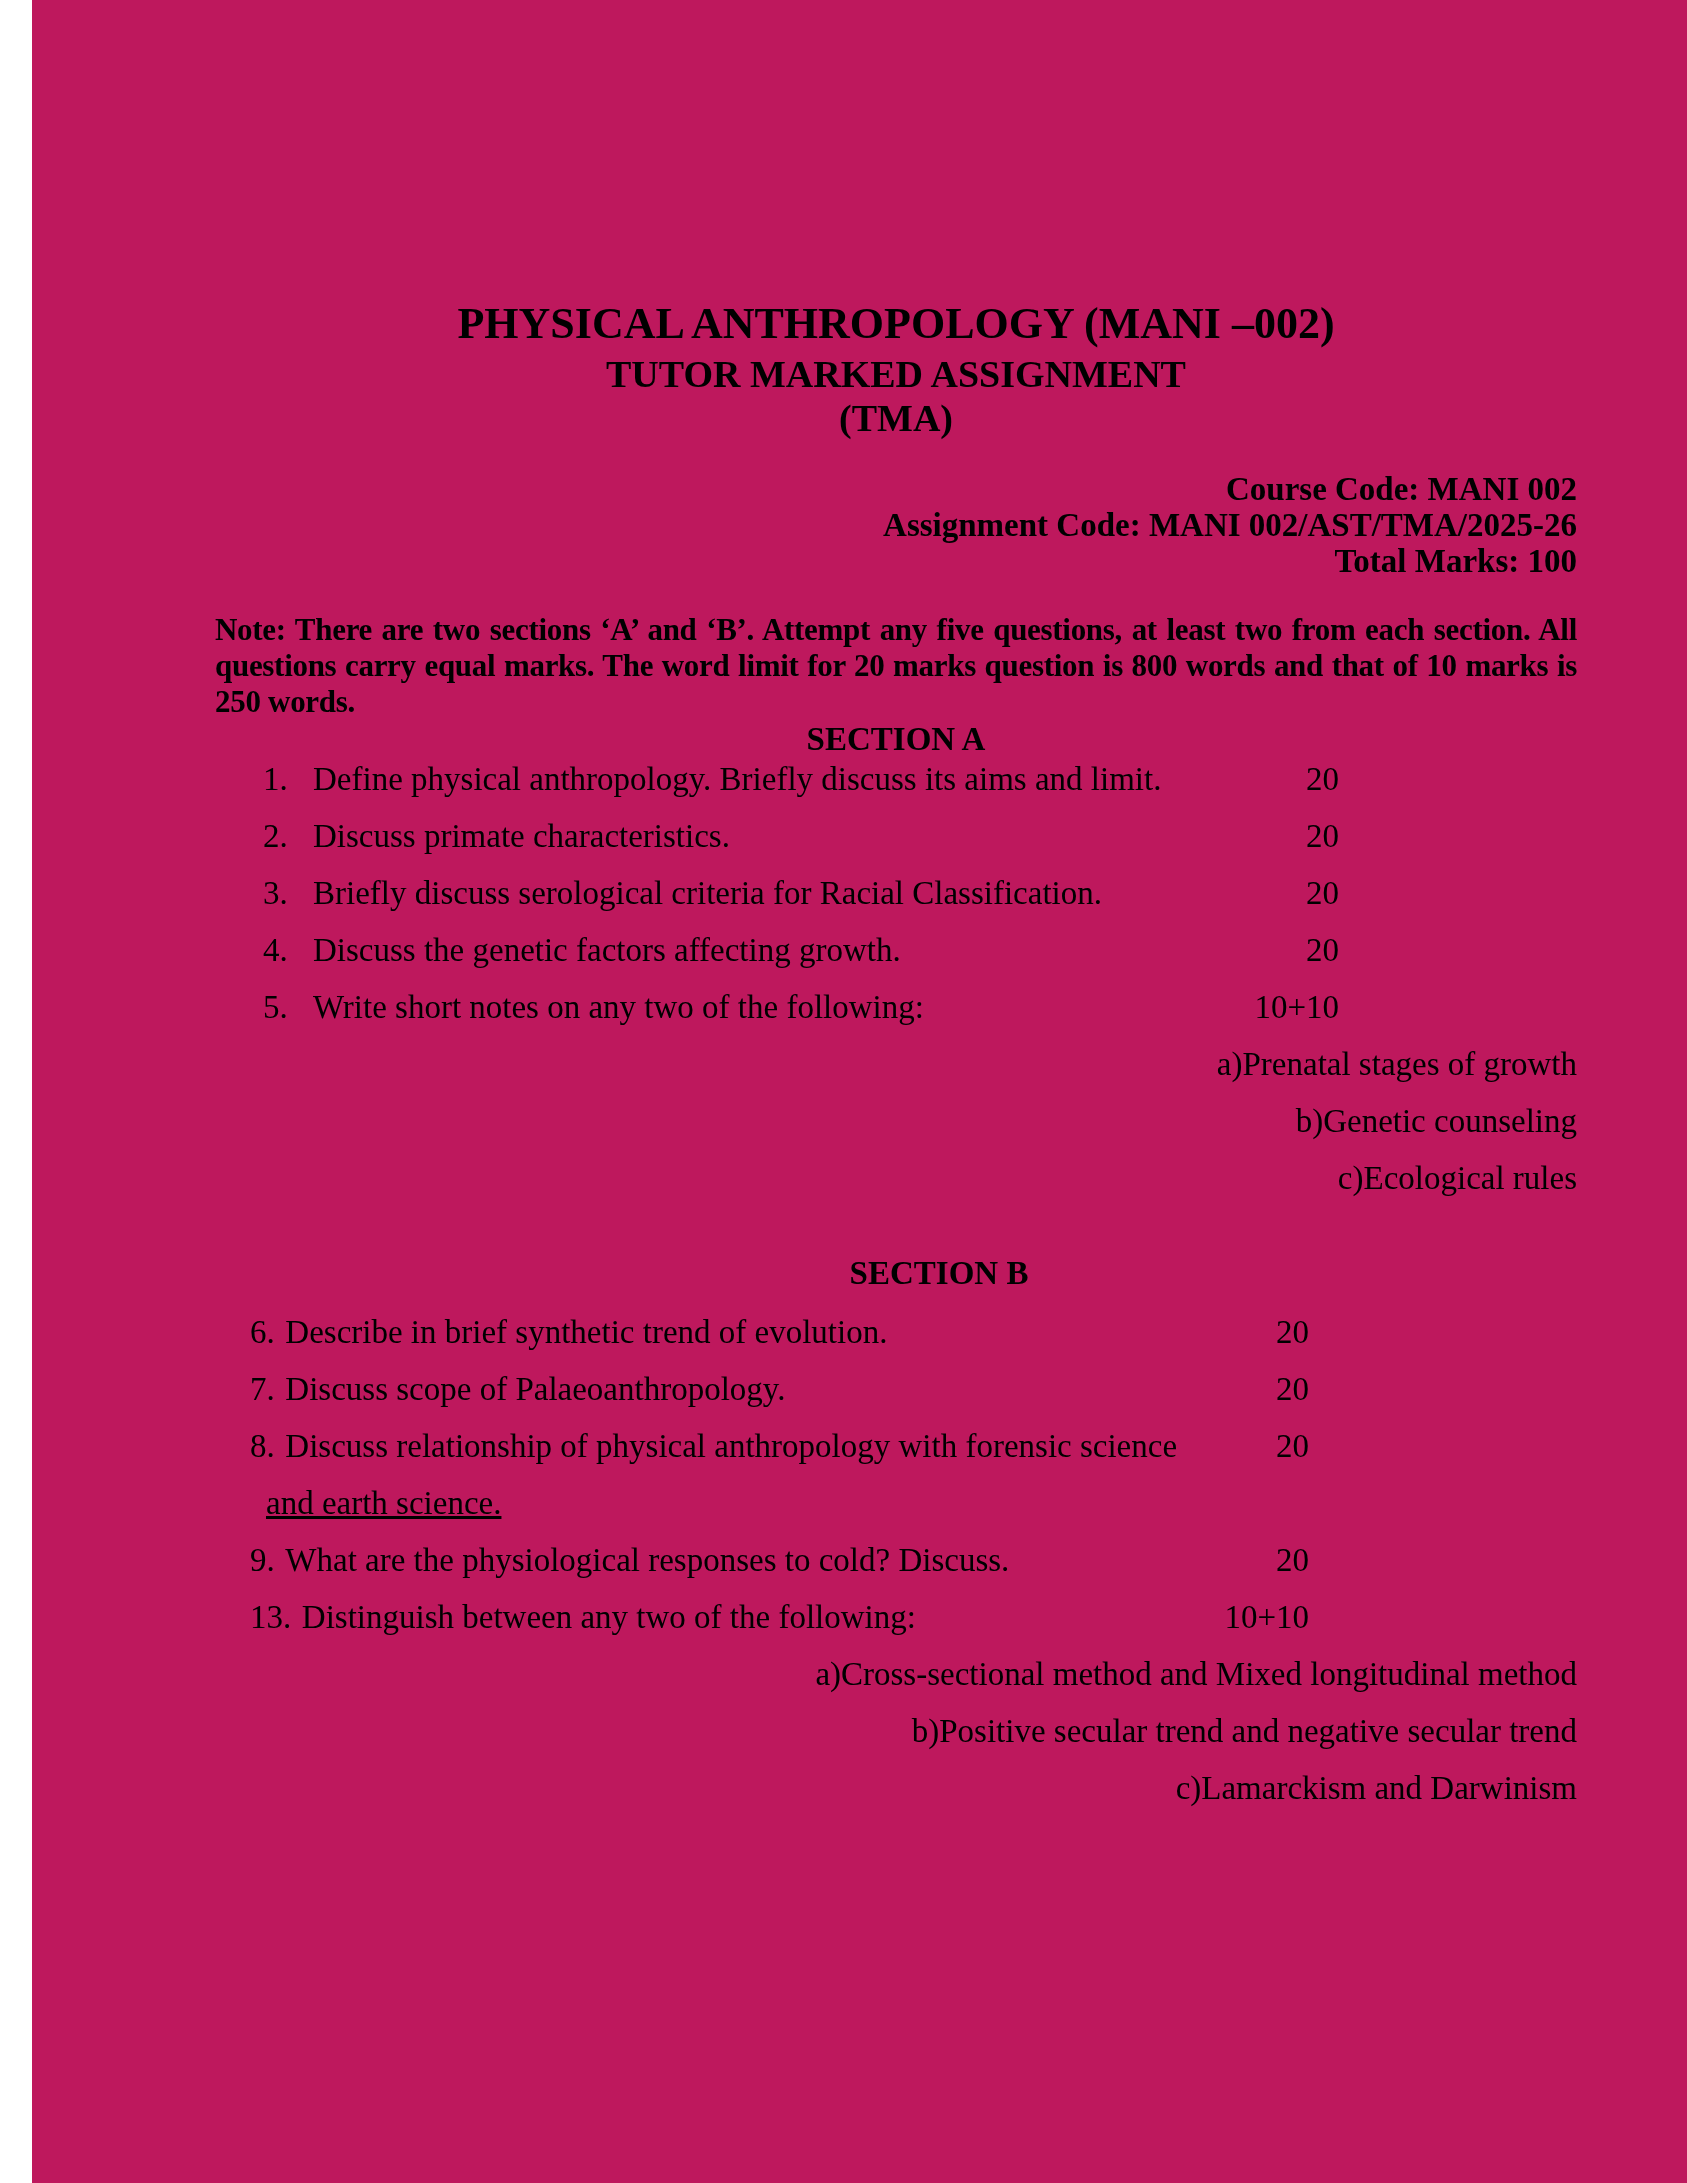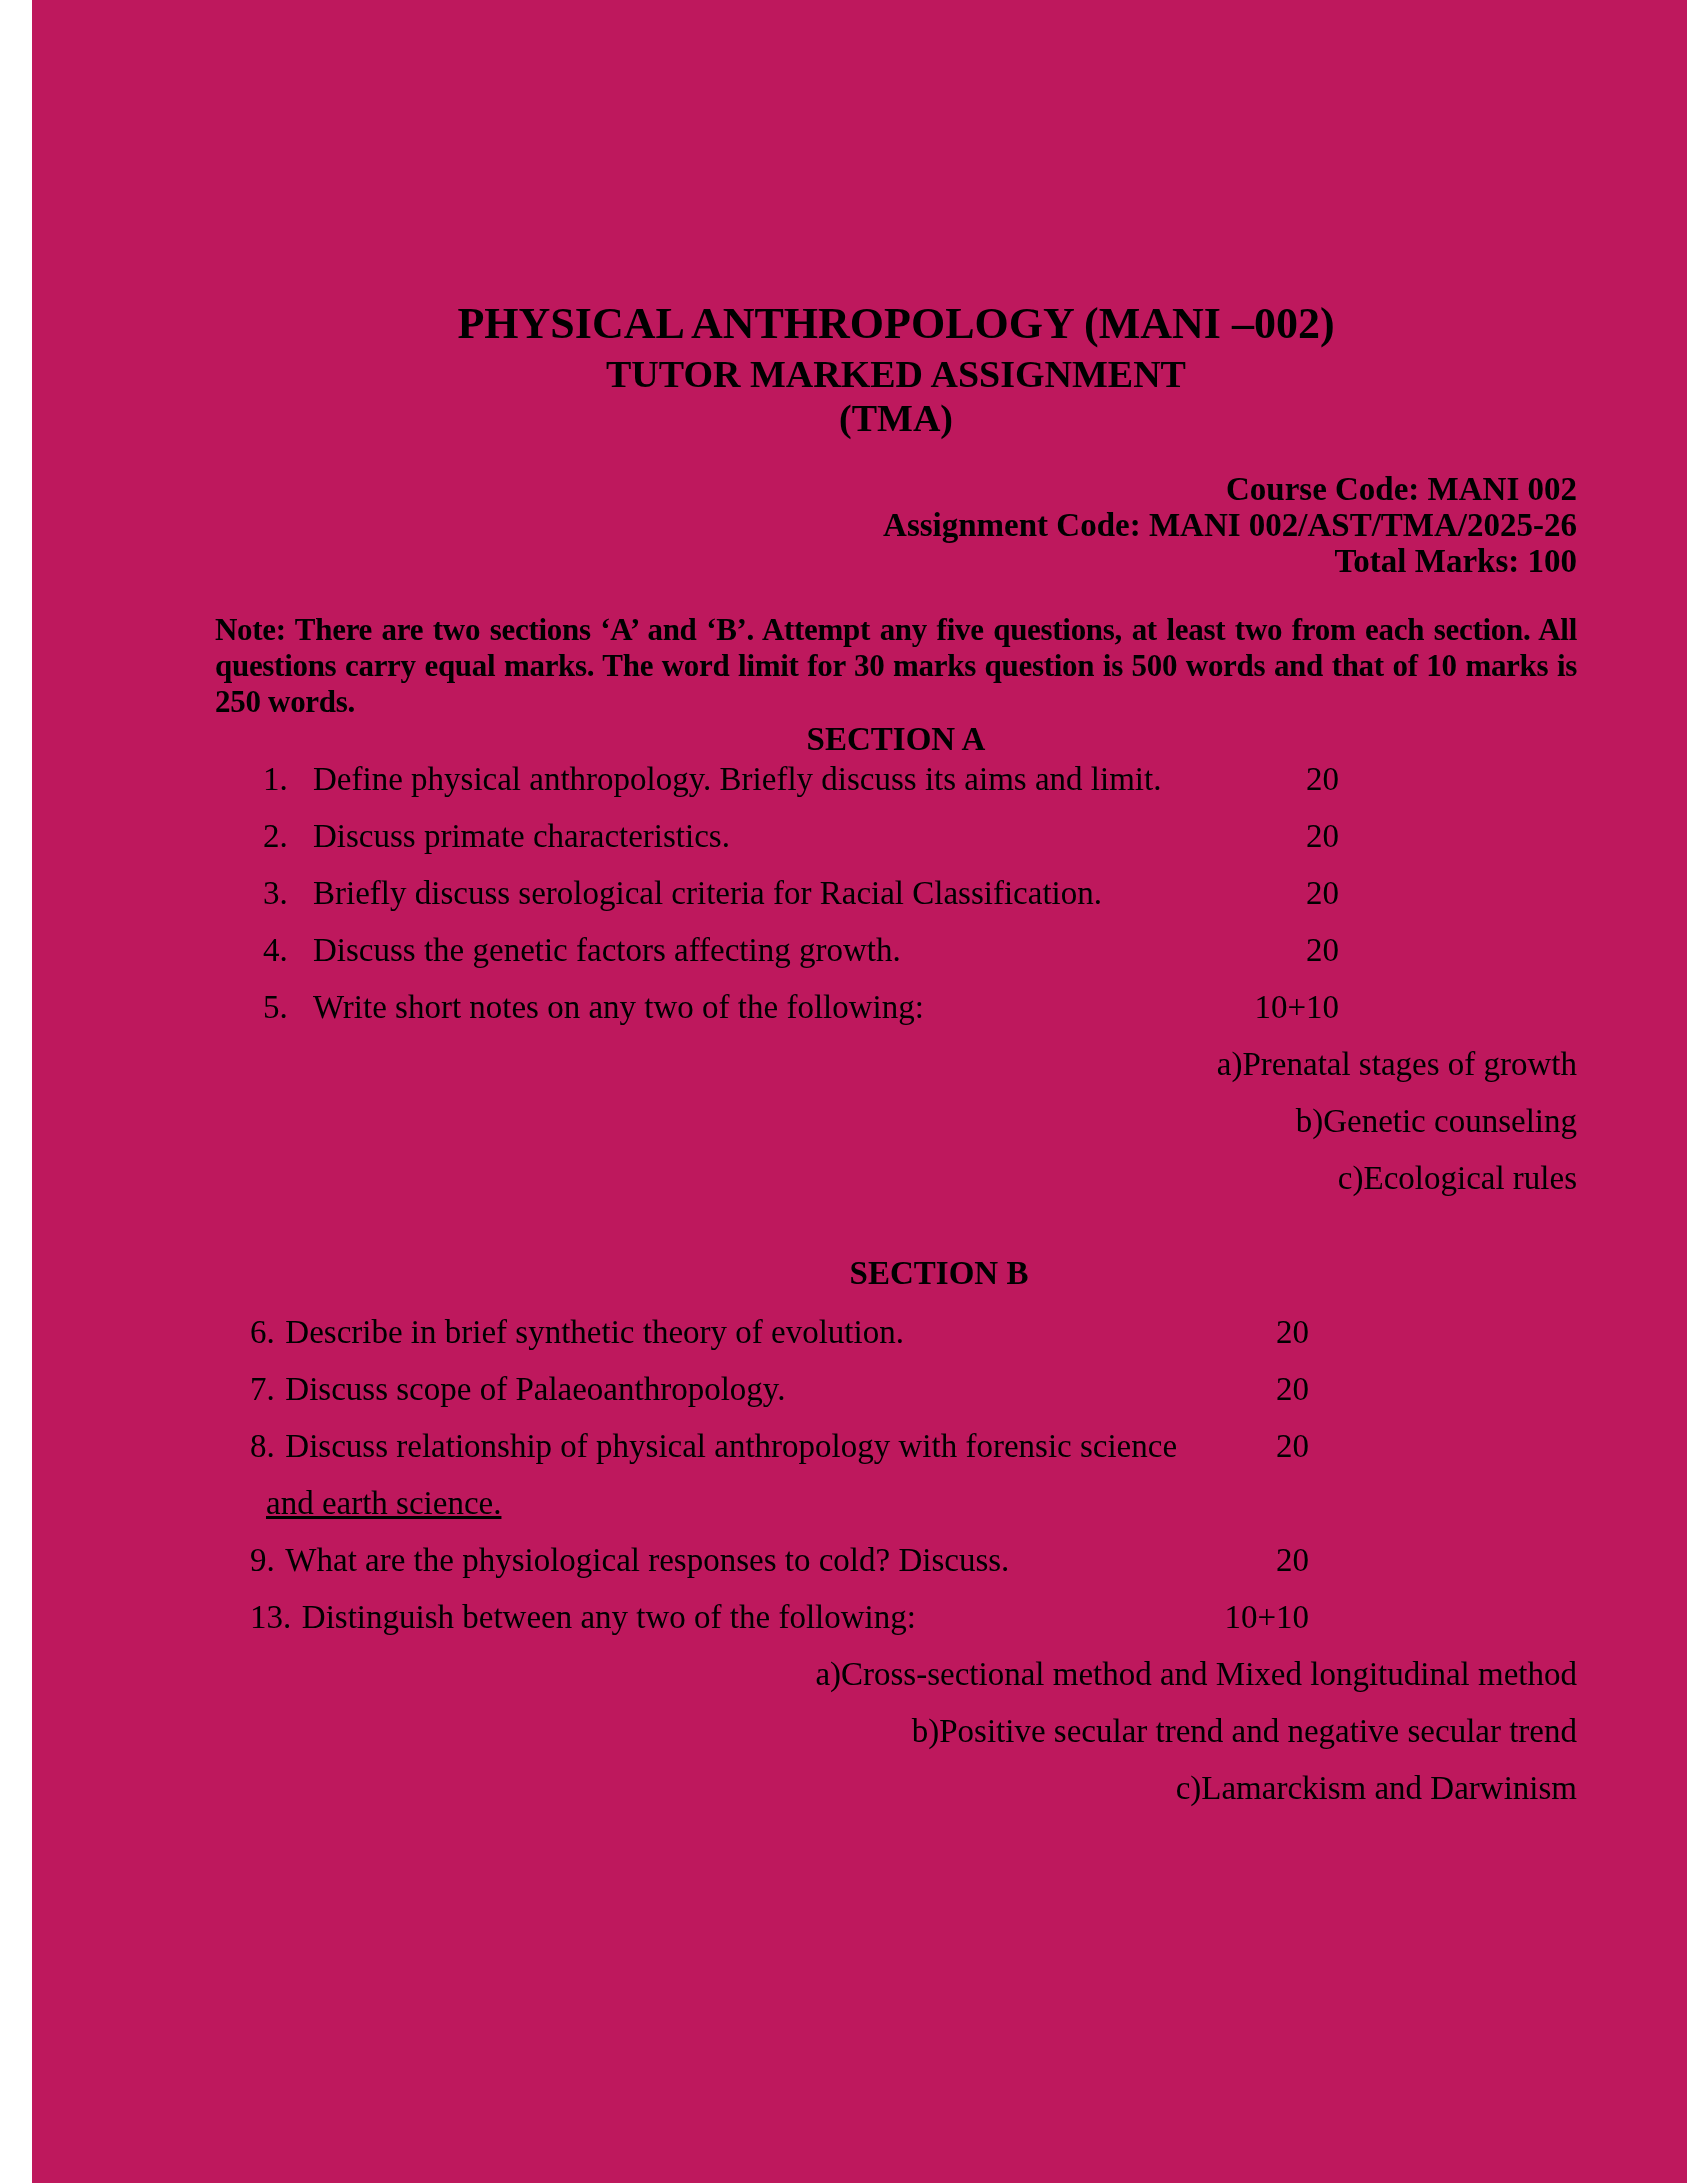--- a/index.html
+++ b/index.html
@@ -108,21 +108,21 @@
     </div>
 
     <div class="codes-block">
       <div class="code-line">Course Code: MANI 002</div>
       <div class="code-line">Assignment Code: MANI 002/AST/TMA/2025-26</div>
       <div class="code-line">Total Marks: 100</div>
     </div>
 
     <div class="note-block">
       <div class="note-line">Note: There are two sections ‘A’ and ‘B’. Attempt any five questions, at least two from each section. All</div>
-      <div class="note-line">questions carry equal marks. The word limit for 30 marks question is 500 words and that of 10 marks is</div>
+      <div class="note-line">questions carry equal marks. The word limit for 20 marks question is 800 words and that of 10 marks is</div>
       <div class="note-line last">250 words.</div>
     </div>
 
     <div class="section-header section-a-header">SECTION A</div>
 
     <div class="q-row sec-a-row first-a">
       <span class="q-num">1.</span><span class="q-text">Define physical anthropology. Briefly discuss its aims and limit.</span>
       <span class="q-marks">20</span>
     </div>
     <div class="q-row sec-a-row">
@@ -148,21 +148,21 @@
     <div class="sub-row">
       <span class="sub-label">b)</span><span class="sub-text">Genetic counseling</span>
     </div>
     <div class="sub-row">
       <span class="sub-label">c)</span><span class="sub-text">Ecological rules</span>
     </div>
 
     <div class="section-header section-b-header">SECTION B</div>
 
     <div class="q-row sec-b-row first-b">
-      <span class="q-num">6.</span><span class="q-text">Describe in brief synthetic theory of evolution.</span>
+      <span class="q-num">6.</span><span class="q-text">Describe in brief synthetic trend of evolution.</span>
       <span class="q-marks">20</span>
     </div>
     <div class="q-row sec-b-row">
       <span class="q-num">7.</span><span class="q-text">Discuss scope of Palaeoanthropology.</span>
       <span class="q-marks">20</span>
     </div>
     <div class="q-row sec-b-row">
       <span class="q-num">8.</span><span class="q-text">Discuss relationship of physical anthropology with forensic science</span>
       <span class="q-marks">20</span>
     </div>

